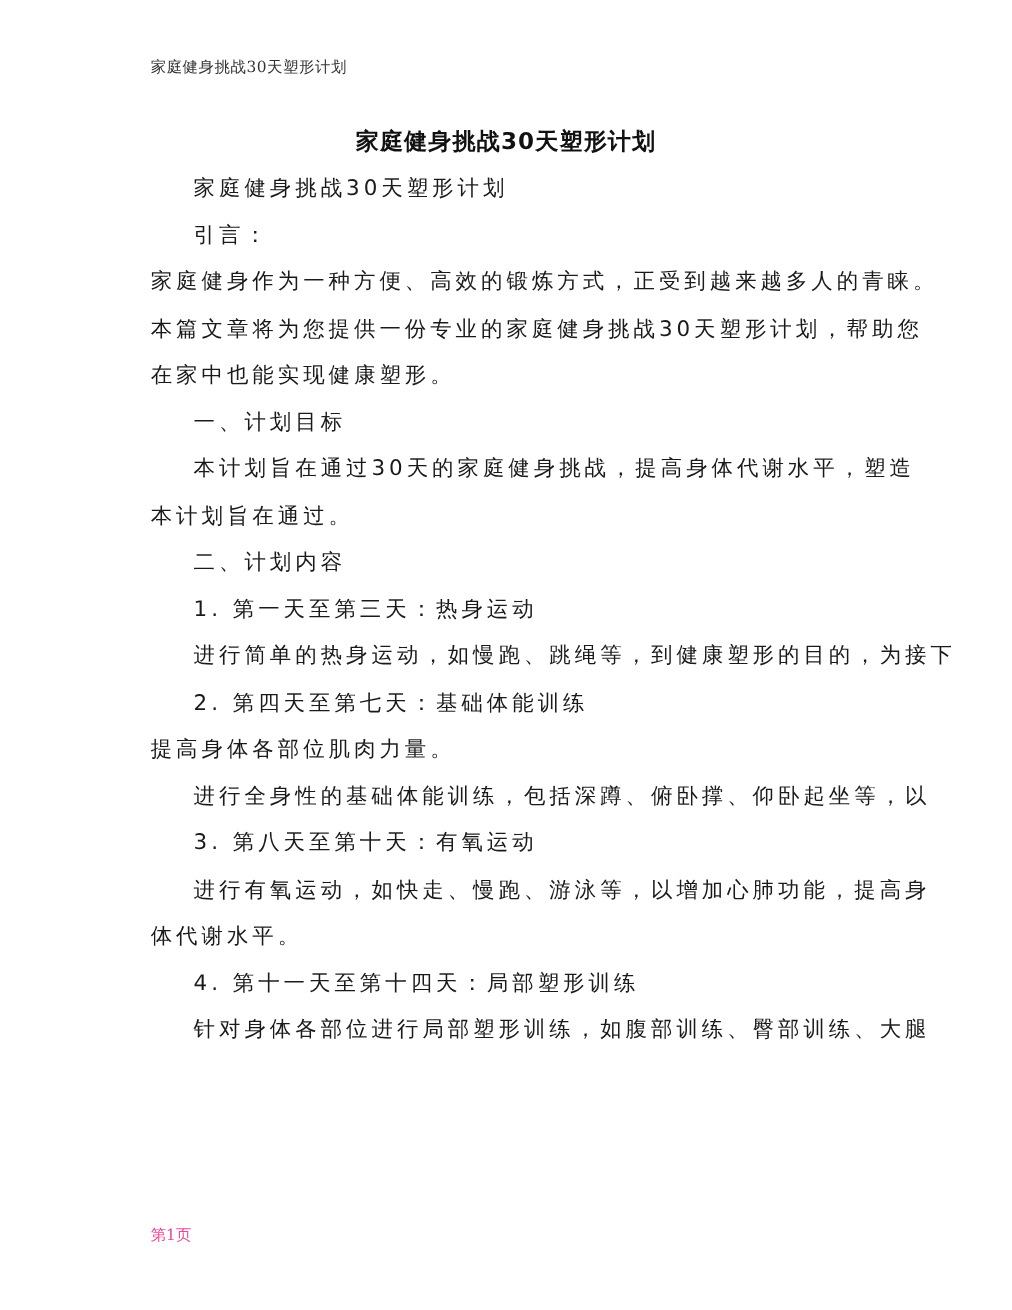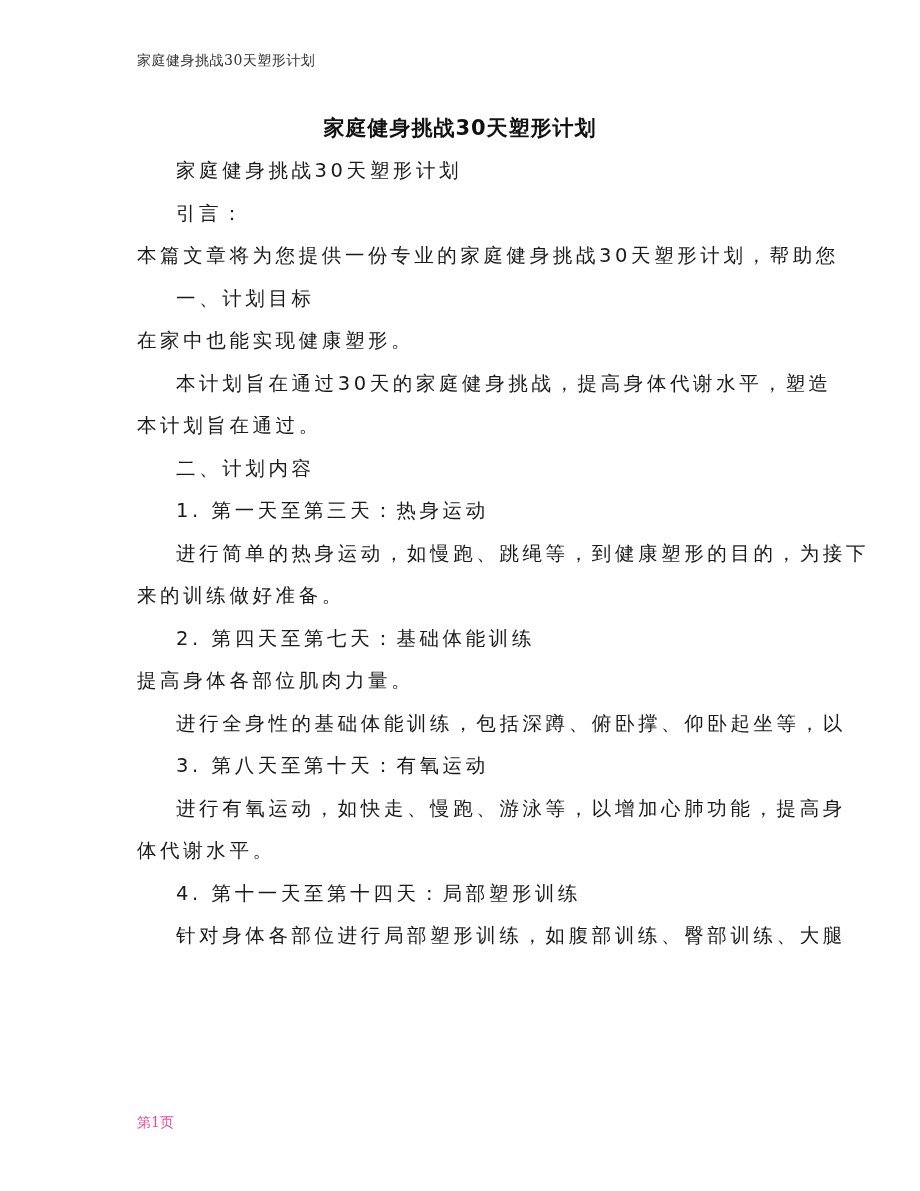--- a/index.html
+++ b/index.html
@@ -65,29 +65,29 @@
 </head>
 <body>
 
 <div class="page-header">家庭健身挑战30天塑形计划</div>
 
 <div class="doc-title">家庭健身挑战30天塑形计划</div>
 
 <div class="body">
   <div class="line indent">家庭健身挑战30天塑形计划</div>
   <div class="line indent">引言：</div>
+  <div class="line">家庭健身作为一种方便、高效的锻炼方式，正受到越来越多人的青睐。</div>
   <div class="line">本篇文章将为您提供一份专业的家庭健身挑战30天塑形计划，帮助您</div>
+  <div class="line">在家中也能实现健康塑形。</div>
   <div class="line indent">一、计划目标</div>
-  <div class="line">在家中也能实现健康塑形。</div>
   <div class="line indent">本计划旨在通过30天的家庭健身挑战，提高身体代谢水平，塑造</div>
   <div class="line">本计划旨在通过。</div>
   <div class="line indent">二、计划内容</div>
   <div class="line indent">1. 第一天至第三天：热身运动</div>
   <div class="line indent">进行简单的热身运动，如慢跑、跳绳等，到健康塑形的目的，为接下</div>
-  <div class="line">来的训练做好准备。</div>
   <div class="line indent">2. 第四天至第七天：基础体能训练</div>
   <div class="line">提高身体各部位肌肉力量。</div>
   <div class="line indent">进行全身性的基础体能训练，包括深蹲、俯卧撑、仰卧起坐等，以</div>
   <div class="line indent">3. 第八天至第十天：有氧运动</div>
   <div class="line indent">进行有氧运动，如快走、慢跑、游泳等，以增加心肺功能，提高身</div>
   <div class="line">体代谢水平。</div>
   <div class="line indent">4. 第十一天至第十四天：局部塑形训练</div>
   <div class="line indent">针对身体各部位进行局部塑形训练，如腹部训练、臀部训练、大腿</div>
 </div>
 

